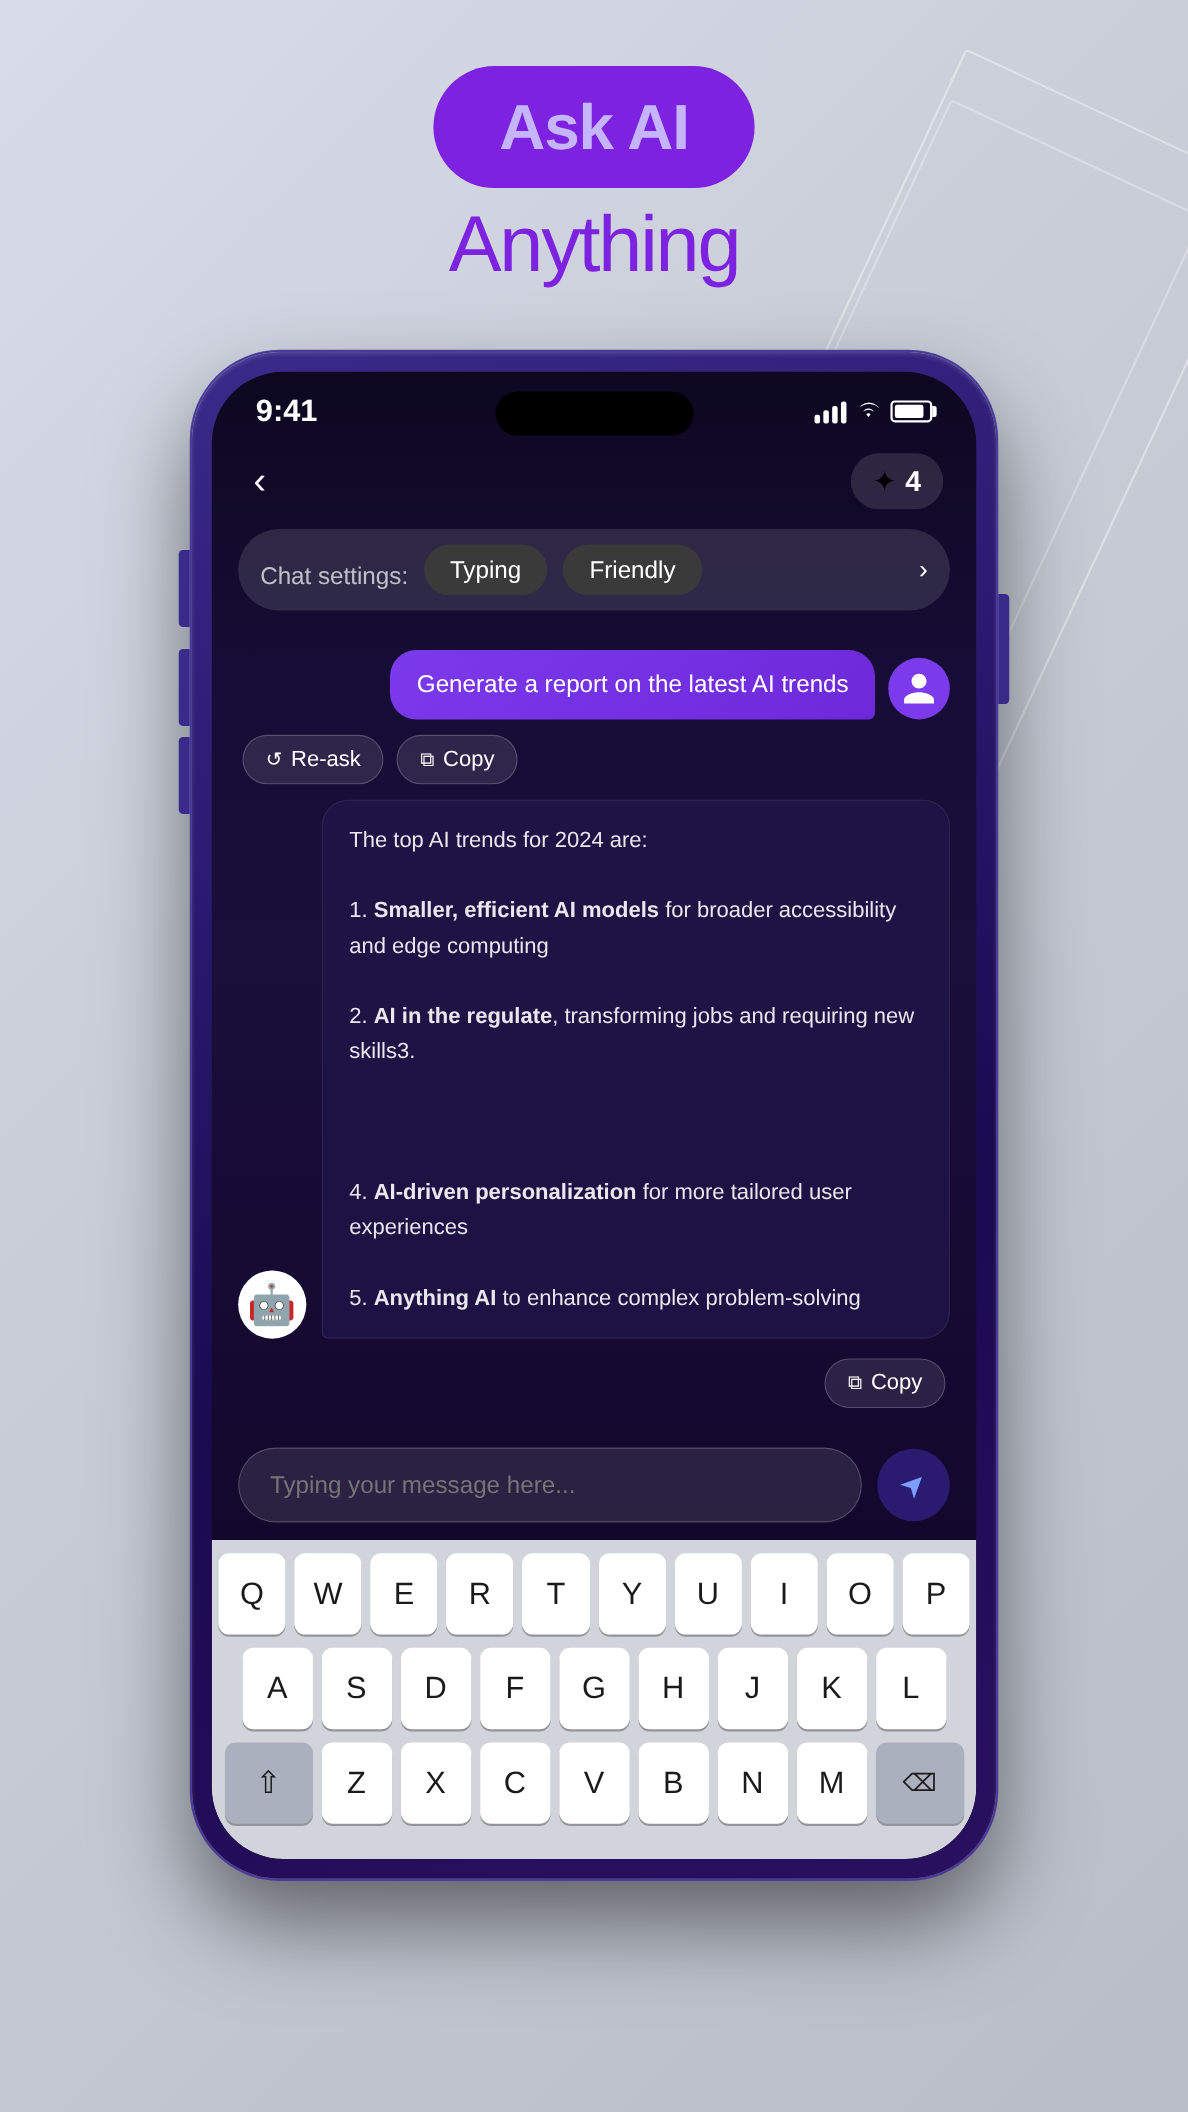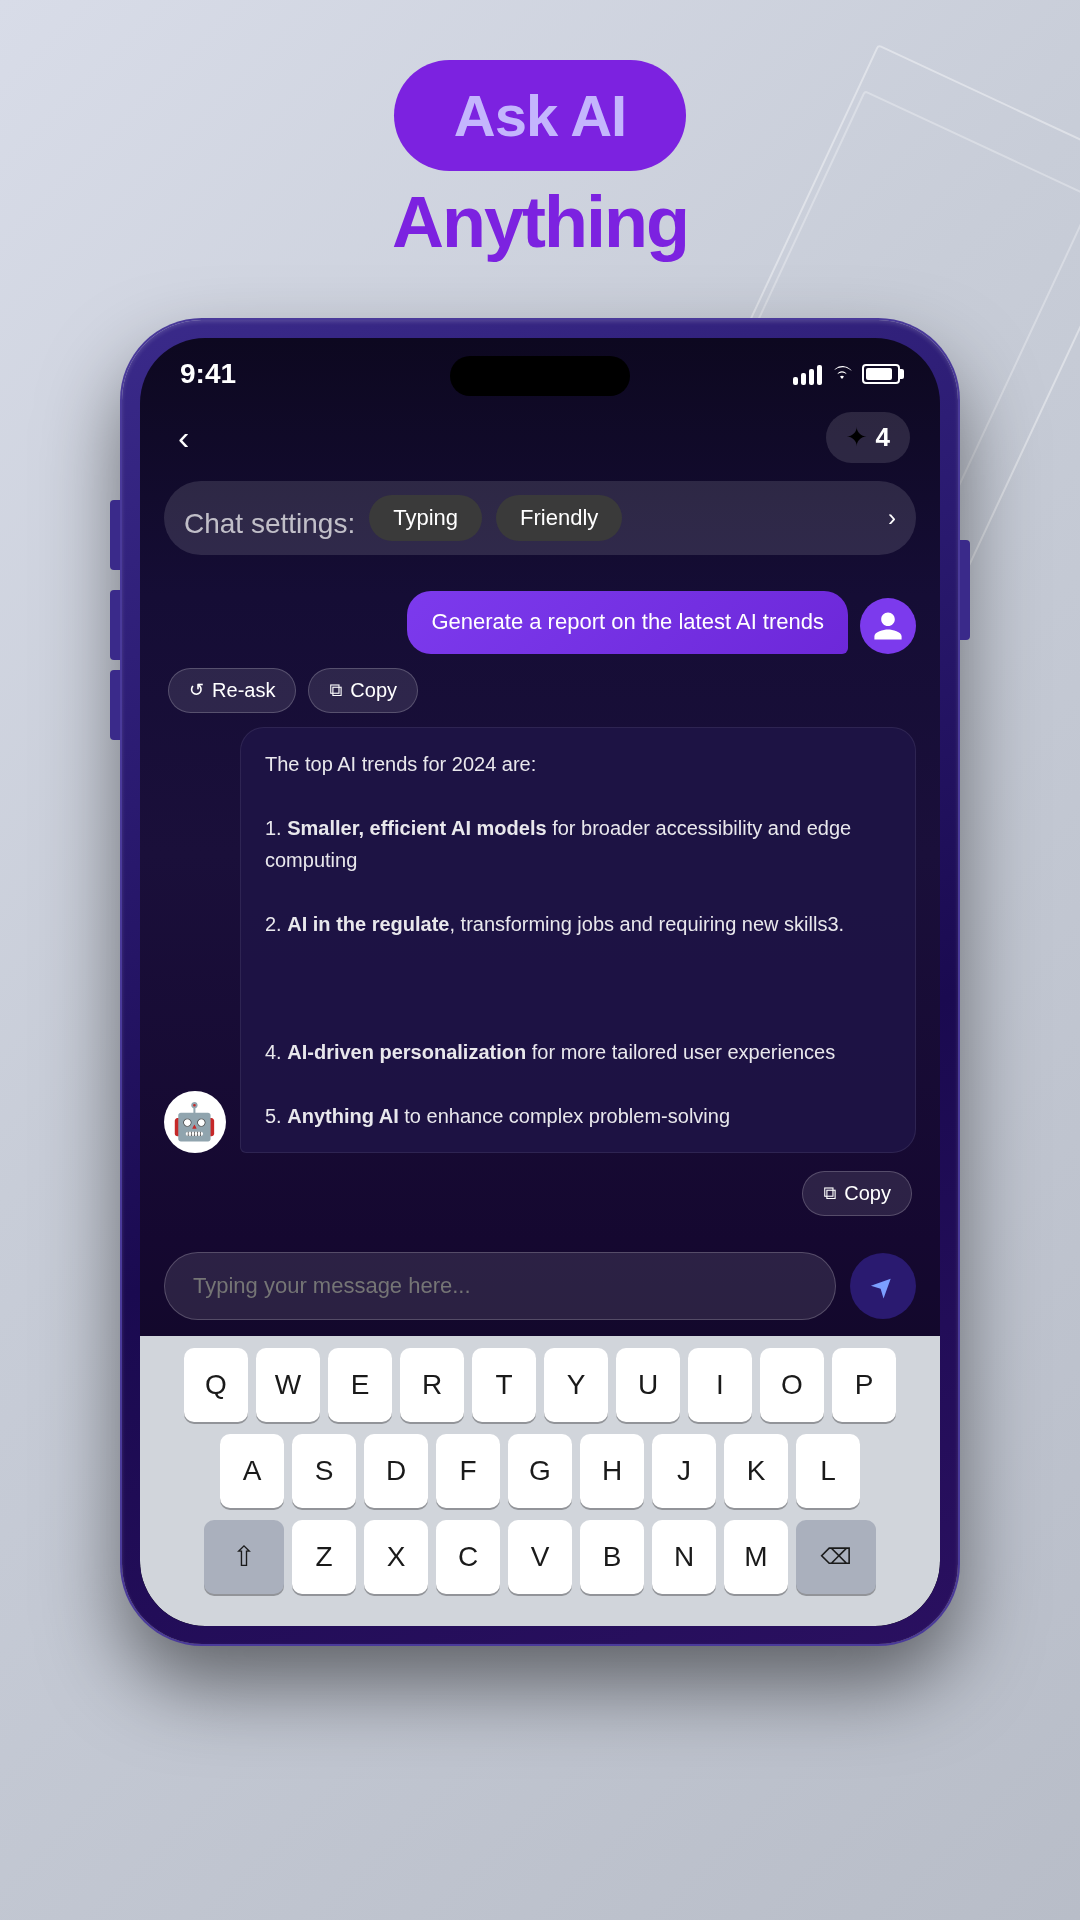--- a/index.html
+++ b/index.html
@@ -60,31 +60,31 @@
     .ask-ai-badge-text {
       color: #c4b5fd;
       font-size: 58px;
       font-weight: 800;
       letter-spacing: -1px;
     }
 
     .anything-text {
       color: #7c22e0;
       font-size: 72px;
-      font-weight: 700;
+      font-weight: 400;
       letter-spacing: -2px;
     }
 
     
     .phone-wrapper {
       position: absolute;
       top: 320px;
       left: 50%;
       transform: translateX(-50%);
-      width: 836px;
+      width: 731px;
     }
 
     .phone-outer {
       background: linear-gradient(160deg, #3a2a8a 0%, #2a1a70 30%, #1a0a50 60%, #2a1060 100%);
       border-radius: 80px;
       padding: 18px;
       box-shadow:
         0 0 0 2px #4a3a9a,
         0 40px 80px rgba(0,0,0,0.5),
         inset 0 2px 4px rgba(255,255,255,0.15);
@@ -239,21 +239,21 @@
       background: rgba(255,255,255,0.12);
       border-radius: 50px;
       padding: 14px 20px;
       display: flex;
       align-items: center;
       gap: 14px;
     }
 
     .settings-label {
       color: rgba(255,255,255,0.7);
-      font-size: 28px;
+      font-size: 22px;
       flex-shrink: 0;
       margin-top: 12px;
     }
 
     .settings-chip {
       background: #3a3a3a;
       border-radius: 30px;
       padding: 10px 24px;
       color: white;
       font-size: 22px;

